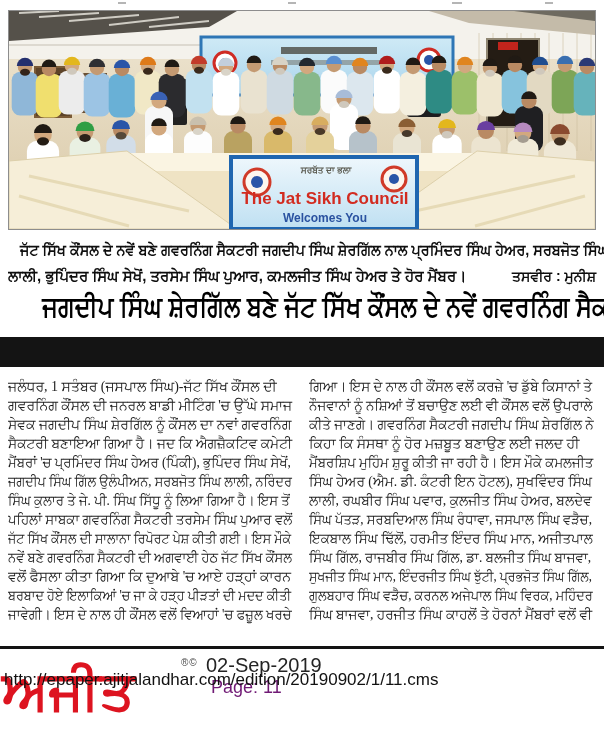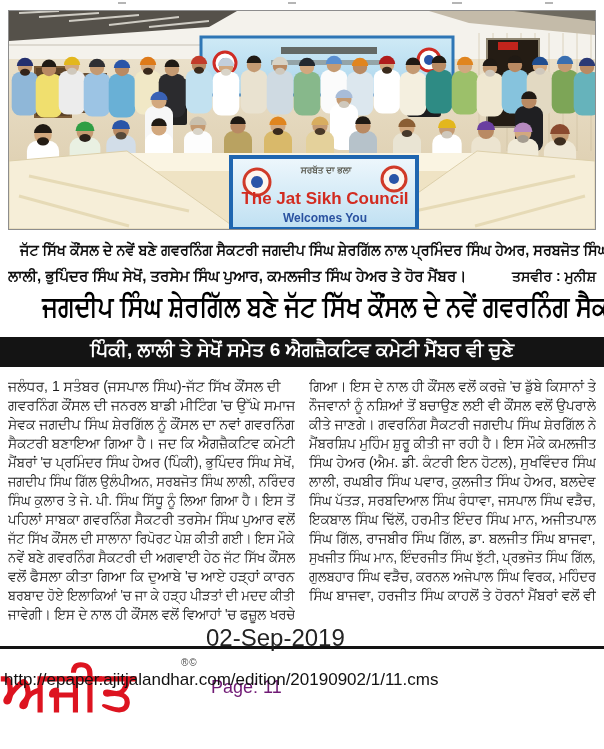--- a/index.html
+++ b/index.html
@@ -11,26 +11,26 @@
   .photo-frame svg{display:block;}
   .caption{left:8px;top:237px;width:588px;color:#0e0e0e;font-weight:700;font-size:15px;line-height:26px;}
   .caption .cap-line{white-space:nowrap;overflow:visible;}
   .cap-row2{display:flex;justify-content:space-between;align-items:baseline;}
   .cap-row2 .cap-left{white-space:nowrap;overflow:hidden;min-width:0;flex:0 1 auto;}
   .credit{white-space:nowrap;flex:0 0 auto;font-size:14px;padding-left:18px;}
   .headline{left:0;top:291px;width:604px;text-align:center;font-size:28px;font-weight:800;color:#000;white-space:nowrap;transform-origin:50% 50%;}
   .subhead-bar{left:0;top:337px;width:604px;height:30px;background:#141414;}
   .subhead-text{left:0;top:339px;width:604px;text-align:center;color:#ffffff;font-size:19px;font-weight:700;white-space:nowrap;transform-origin:50% 50%;}
   .body-cols{left:8px;top:377px;width:588px;display:flex;gap:14px;}
-  .bcol{width:287px;overflow:hidden;}
+  .bcol{width:287px;overflow:hidden;font-family:Liberation Serif, serif;}
   .bl{font-size:14px;line-height:19px;color:#1b1b1b;white-space:nowrap;transform-origin:0 50%;}
   .hrule{left:0;top:646px;width:604px;height:3px;background:#131313;}
   .ajit-logo{left:2px;top:658px;width:186px;font-size:54px;line-height:64px;font-weight:700;color:#dd1420;white-space:nowrap;transform-origin:0 50%;}
   .reg-marks{left:181px;top:657px;font-size:10px;color:#4a4a4a;letter-spacing:1px;}
-  .date-text{left:206px;top:624px;font-size:24px;color:#242424;}
+  .date-text{left:206px;top:654px;font-size:20px;color:#242424;}
   .page-text{left:211px;top:677px;font-size:18px;color:#701a75;}
   .url-text{left:4px;top:670px;font-size:17px;color:#111;text-decoration:none;}
 </style>
 </head>
 <body>
 
 <div class="page">
 
   <div class="scan-dash" style="left:118px;width:8px;"></div>
   <div class="scan-dash" style="left:288px;width:8px;"></div>
@@ -331,21 +331,20 @@
     <div class="cap-line" style="transform: scaleX(0.959217); overflow: visible;">ਜੱਟ ਸਿੱਖ ਕੌਂਸਲ ਦੇ ਨਵੇਂ ਬਣੇ ਗਵਰਨਿੰਗ ਸੈਕਟਰੀ ਜਗਦੀਪ ਸਿੰਘ ਸ਼ੇਰਗਿੱਲ ਨਾਲ ਪ੍ਰਮਿੰਦਰ ਸਿੰਘ ਹੇਅਰ, ਸਰਬਜੋਤ ਸਿੰਘ</div>
     <div class="cap-row2">
       <span class="cap-left">ਲਾਲੀ, ਭੁਪਿੰਦਰ ਸਿੰਘ ਸੇਖੋਂ, ਤਰਸੇਮ ਸਿੰਘ ਪੁਆਰ, ਕਮਲਜੀਤ ਸਿੰਘ ਹੇਅਰ ਤੇ ਹੋਰ ਮੈਂਬਰ।</span>
       <span class="credit">ਤਸਵੀਰ : ਮੁਨੀਸ਼</span>
     </div>
   </div>
 
   <div class="abs headline" style="transform: scaleX(0.860399); overflow: visible;">ਜਗਦੀਪ ਸਿੰਘ ਸ਼ੇਰਗਿੱਲ ਬਣੇ ਜੱਟ ਸਿੱਖ ਕੌਂਸਲ ਦੇ ਨਵੇਂ ਗਵਰਨਿੰਗ ਸੈਕਟਰੀ</div>
 
   <div class="abs subhead-bar"></div>
-  <div class="abs subhead-text">ਪਿੰਕੀ, ਲਾਲੀ ਤੇ ਸੇਖੋਂ ਸਮੇਤ 6 ਐਗਜ਼ੈਕਟਿਵ ਕਮੇਟੀ ਮੈਂਬਰ ਵੀ ਚੁਣੇ</div>
 
   <div class="abs body-cols">
     <div class="bcol">
         <div class="bl">ਜਲੰਧਰ, 1 ਸਤੰਬਰ (ਜਸਪਾਲ ਸਿੰਘ)-ਜੱਟ ਸਿੱਖ ਕੌਂਸਲ ਦੀ</div>
         <div class="bl" style="transform: scaleX(0.99308); overflow: visible;">ਗਵਰਨਿੰਗ ਕੌਂਸਲ ਦੀ ਜਨਰਲ ਬਾਡੀ ਮੀਟਿੰਗ 'ਚ ਉੱਘੇ ਸਮਾਜ</div>
         <div class="bl" style="transform: scaleX(0.99308); overflow: visible;">ਸੇਵਕ ਜਗਦੀਪ ਸਿੰਘ ਸ਼ੇਰਗਿੱਲ ਨੂੰ ਕੌਂਸਲ ਦਾ ਨਵਾਂ ਗਵਰਨਿੰਗ</div>
         <div class="bl" style="transform: scaleX(0.982877); overflow: visible;">ਸੈਕਟਰੀ ਬਣਾਇਆ ਗਿਆ ਹੈ। ਜਦ ਕਿ ਐਗਜ਼ੈਕਟਿਵ ਕਮੇਟੀ</div>
         <div class="bl" style="transform: scaleX(0.944079); overflow: visible;">ਮੈਂਬਰਾਂ 'ਚ ਪ੍ਰਮਿੰਦਰ ਸਿੰਘ ਹੇਅਰ (ਪਿੰਕੀ), ਭੁਪਿੰਦਰ ਸਿੰਘ ਸੇਖੋਂ,</div>
         <div class="bl" style="transform: scaleX(0.914013); overflow: visible;">ਜਗਦੀਪ ਸਿੰਘ ਗਿੱਲ ਉਲੰਪੀਅਨ, ਸਰਬਜੋਤ ਸਿੰਘ ਲਾਲੀ, ਨਰਿੰਦਰ</div>
         <div class="bl" style="transform: scaleX(0.940984); overflow: visible;">ਸਿੰਘ ਕੁਲਾਰ ਤੇ ਜੇ. ਪੀ. ਸਿੰਘ ਸਿੱਧੂ ਨੂੰ ਲਿਆ ਗਿਆ ਹੈ। ਇਸ ਤੋਂ</div>
@@ -353,20 +352,21 @@
         <div class="bl" style="transform: scaleX(0.899687); overflow: visible;">ਜੱਟ ਸਿੱਖ ਕੌਂਸਲ ਦੀ ਸਾਲਾਨਾ ਰਿਪੋਰਟ ਪੇਸ਼ ਕੀਤੀ ਗਈ। ਇਸ ਮੌਕੇ</div>
         <div class="bl" style="transform: scaleX(0.928803); overflow: visible;">ਨਵੇਂ ਬਣੇ ਗਵਰਨਿੰਗ ਸੈਕਟਰੀ ਦੀ ਅਗਵਾਈ ਹੇਠ ਜੱਟ ਸਿੱਖ ਕੌਂਸਲ</div>
         <div class="bl">ਵਲੋਂ ਫੈਸਲਾ ਕੀਤਾ ਗਿਆ ਕਿ ਦੁਆਬੇ 'ਚ ਆਏ ਹੜ੍ਹਾਂ ਕਾਰਨ</div>
         <div class="bl" style="transform: scaleX(0.908228); overflow: visible;">ਬਰਬਾਦ ਹੋਏ ਇਲਾਕਿਆਂ 'ਚ ਜਾ ਕੇ ਹੜ੍ਹ ਪੀੜਤਾਂ ਦੀ ਮਦਦ ਕੀਤੀ</div>
         <div class="bl" style="transform: scaleX(0.944079); overflow: visible;">ਜਾਵੇਗੀ। ਇਸ ਦੇ ਨਾਲ ਹੀ ਕੌਂਸਲ ਵਲੋਂ ਵਿਆਹਾਂ 'ਚ ਫਜ਼ੂਲ ਖਰਚੇ</div>
       </div>
     <div class="bcol">
         <div class="bl" style="transform: scaleX(0.956667); overflow: visible;">ਗਿਆ। ਇਸ ਦੇ ਨਾਲ ਹੀ ਕੌਂਸਲ ਵਲੋਂ ਕਰਜ਼ੇ 'ਚ ਡੁੱਬੇ ਕਿਸਾਨਾਂ ਤੇ</div>
         <div class="bl" style="transform: scaleX(0.959866); overflow: visible;">ਨੌਜਵਾਨਾਂ ਨੂੰ ਨਸ਼ਿਆਂ ਤੋਂ ਬਚਾਉਣ ਲਈ ਵੀ ਕੌਂਸਲ ਵਲੋਂ ਉਪਰਾਲੇ</div>
         <div class="bl" style="transform: scaleX(0.963087); overflow: visible;">ਕੀਤੇ ਜਾਣਗੇ। ਗਵਰਨਿੰਗ ਸੈਕਟਰੀ ਜਗਦੀਪ ਸਿੰਘ ਸ਼ੇਰਗਿੱਲ ਨੇ</div>
+        <div class="bl">ਕਿਹਾ ਕਿ ਸੰਸਥਾ ਨੂੰ ਹੋਰ ਮਜ਼ਬੂਤ ਬਣਾਉਣ ਲਈ ਜਲਦ ਹੀ</div>
         <div class="bl" style="transform: scaleX(0.944079); overflow: visible;">ਮੈਂਬਰਸ਼ਿਪ ਮੁਹਿੰਮ ਸ਼ੁਰੂ ਕੀਤੀ ਜਾ ਰਹੀ ਹੈ। ਇਸ ਮੌਕੇ ਕਮਲਜੀਤ</div>
         <div class="bl" style="transform: scaleX(0.979522); overflow: visible;">ਸਿੰਘ ਹੇਅਰ (ਐਮ. ਡੀ. ਕੰਟਰੀ ਇਨ ਹੋਟਲ), ਸੁਖਵਿੰਦਰ ਸਿੰਘ</div>
         <div class="bl" style="transform: scaleX(0.979522); overflow: visible;">ਲਾਲੀ, ਰਘਬੀਰ ਸਿੰਘ ਪਵਾਰ, ਕੁਲਜੀਤ ਸਿੰਘ ਹੇਅਰ, ਬਲਦੇਵ</div>
         <div class="bl" style="transform: scaleX(0.934853); overflow: visible;">ਸਿੰਘ ਪੱਤੜ, ਸਰਬਦਿਆਲ ਸਿੰਘ ਰੰਧਾਵਾ, ਜਸਪਾਲ ਸਿੰਘ ਵੜੈਚ,</div>
         <div class="bl" style="transform: scaleX(0.959866); overflow: visible;">ਇਕਬਾਲ ਸਿੰਘ ਢਿੱਲੋਂ, ਹਰਮੀਤ ਇੰਦਰ ਸਿੰਘ ਮਾਨ, ਅਜੀਤਪਾਲ</div>
         <div class="bl" style="transform: scaleX(0.959866); overflow: visible;">ਸਿੰਘ ਗਿੱਲ, ਰਾਜਬੀਰ ਸਿੰਘ ਗਿੱਲ, ਡਾ. ਬਲਜੀਤ ਸਿੰਘ ਬਾਜਵਾ,</div>
         <div class="bl" style="transform: scaleX(0.894081); overflow: visible;">ਸੁਖਜੀਤ ਸਿੰਘ ਮਾਨ, ਇੰਦਰਜੀਤ ਸਿੰਘ ਝੁੱਟੀ, ਪ੍ਰਭਜੋਤ ਸਿੰਘ ਗਿੱਲ,</div>
         <div class="bl" style="transform: scaleX(0.919872); overflow: visible;">ਗੁਲਬਹਾਰ ਸਿੰਘ ਵੜੈਚ, ਕਰਨਲ ਅਜੇਪਾਲ ਸਿੰਘ ਵਿਰਕ, ਮਹਿੰਦਰ</div>
         <div class="bl" style="transform: scaleX(0.97619); overflow: visible;">ਸਿੰਘ ਬਾਜਵਾ, ਹਰਜੀਤ ਸਿੰਘ ਕਾਹਲੋਂ ਤੇ ਹੋਰਨਾਂ ਮੈਂਬਰਾਂ ਵਲੋਂ ਵੀ</div>
       </div>

